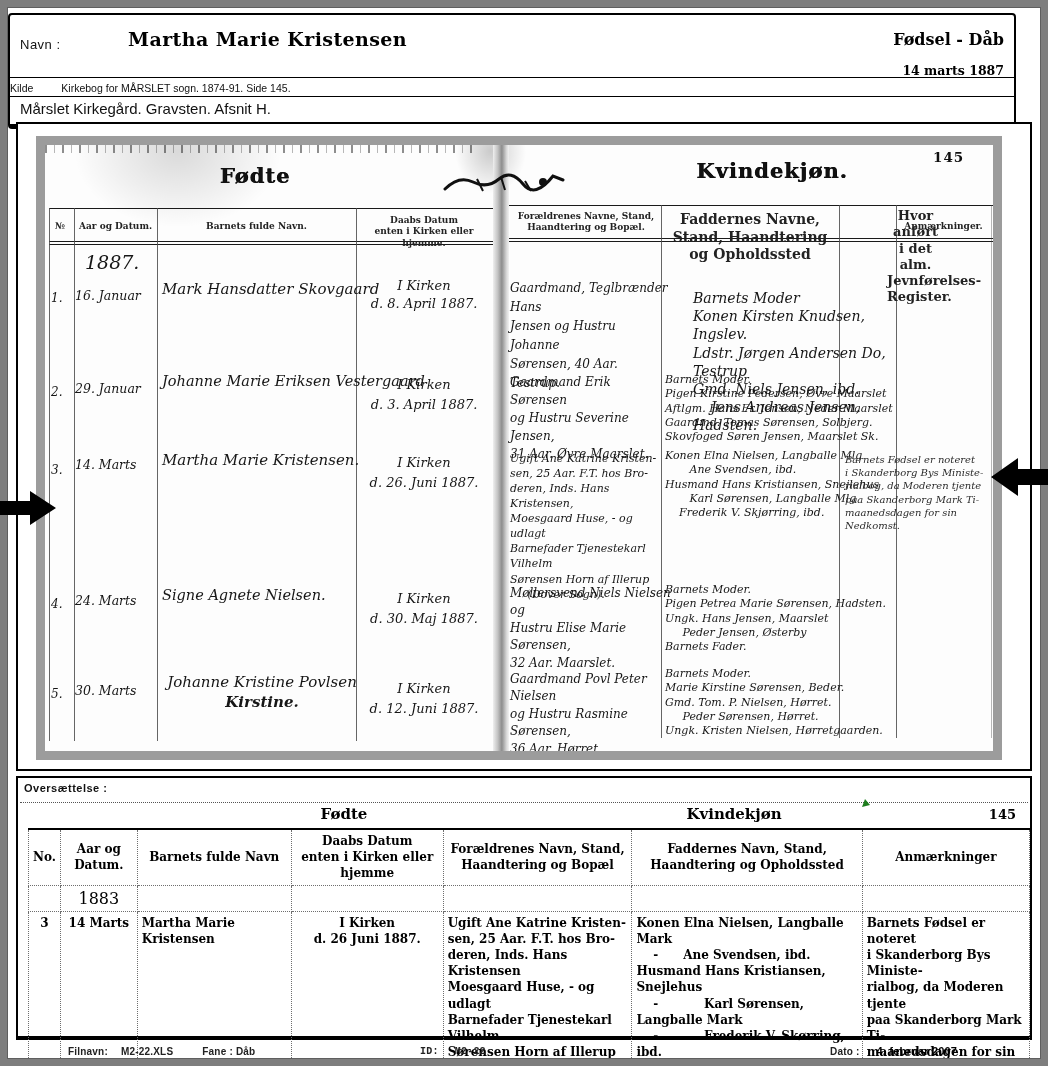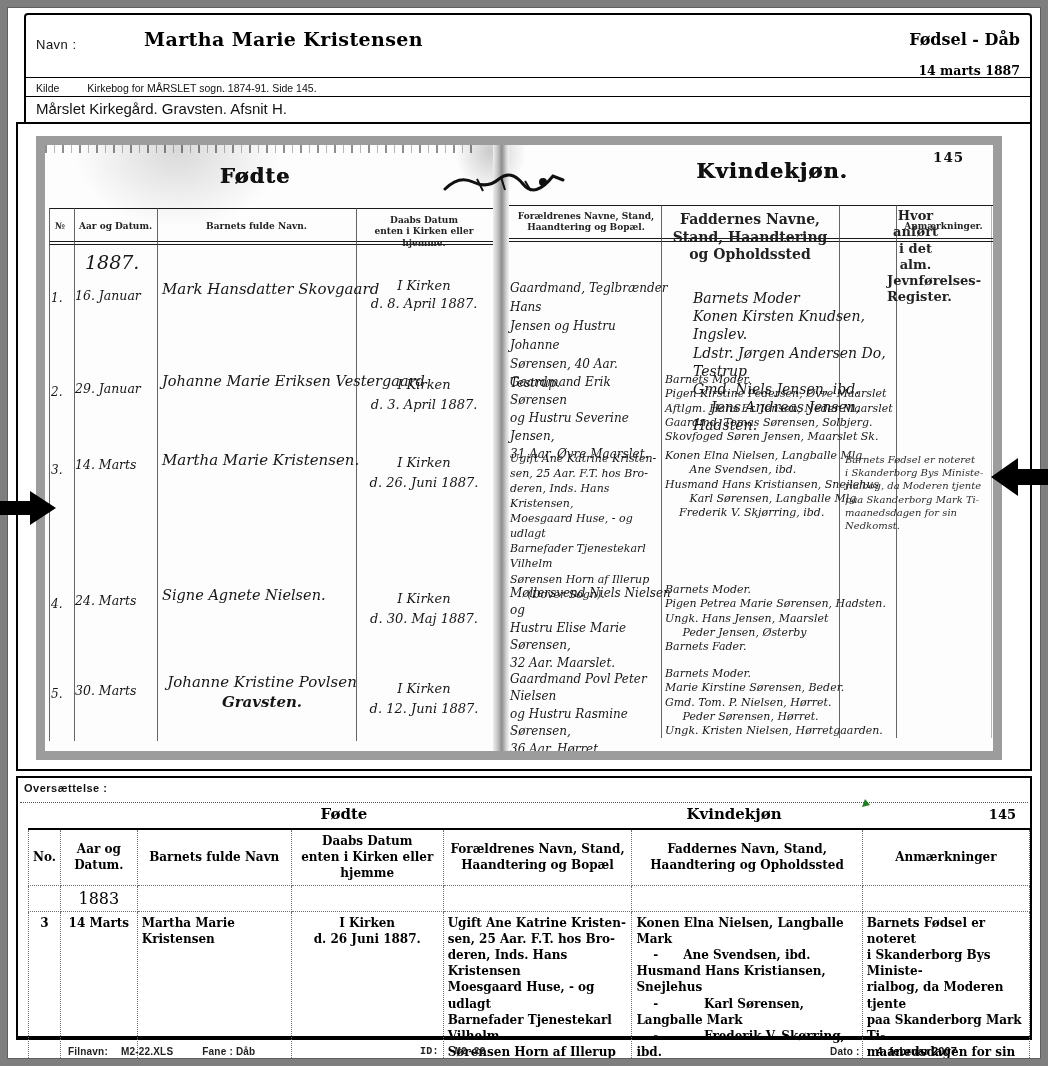--- a/index.html
+++ b/index.html
@@ -2,28 +2,28 @@
 <html><head>
 <meta charset="utf-8">
 <style>
   * { margin:0; padding:0; box-sizing:border-box; }
   html,body { width:1048px; height:1066px; }
   body { position:relative; background:#ffffff; font-family:"Liberation Sans",sans-serif; overflow:hidden; }
 
   .frame { position:absolute; inset:0; border:7px solid #7e7e7e; outline:1px solid #5f5f5f; outline-offset:-8px; pointer-events:none; z-index:50; }
 
   
-  .hdr-box { position:absolute; left:24px; top:13px; width:1008px; height:116px;
+  .hdr-box { position:absolute; left:8px; top:13px; width:1008px; height:116px;
              border:2px solid #000; border-bottom:5px solid #000; border-radius:4px; background:#fff; }
   .hdr-name-label { position:absolute; left:10px; top:22px; font-size:13px; letter-spacing:.5px; color:#111; }
   .hdr-name { position:absolute; left:118px; top:13px; font:bold 19px "DejaVu Serif",serif; letter-spacing:.4px; color:#000; }
   .hdr-event { position:absolute; right:10px; top:15px; font:bold 16px "DejaVu Serif",serif; }
   .hdr-date  { position:absolute; right:10px; top:48px; font:bold 12.5px "DejaVu Serif",serif; }
   .hdr-kilde { position:absolute; left:0; right:0; top:62px; height:20px; border-top:1px solid #000; border-bottom:1px solid #000;
-               font-size:10.5px; color:#111; padding:4px 0 0 10px; }
+               font-size:10.5px; color:#111; padding:4px 0 0 0; }
   .hdr-kilde .src { margin-left:28px; }
   .hdr-note  { position:absolute; left:10px; top:85px; font-size:15px; color:#111; }
 
   
   .scan-panel { position:absolute; left:16px; top:122px; width:1016px; height:649px; border:2px solid #000; background:#fff; }
   .scan-mat { position:absolute; left:18px; top:12px; width:966px; height:624px; border:9px solid #9c9c9c; background:#fcfcfc; }
   .scan-content { position:absolute; inset:0; background:
       radial-gradient(ellipse at 14% 1%, rgba(0,0,0,.14), transparent 9%),
       radial-gradient(ellipse at 47% 1%, rgba(0,0,0,.20), transparent 5%),
       #fdfdfd; overflow:hidden; color:#111; }
@@ -187,21 +187,21 @@
 32 Aar. Maarslet.</div>
       <div class="hw" style="left:620px;top:438px; width:230px; font-size:11px; line-height:1.3;">Barnets Moder.
 Pigen Petrea Marie Sørensen, Hadsten.
 Ungk. Hans Jensen, Maarslet
      Peder Jensen, Østerby
 Barnets Fader.</div>
 
       <div class="hw" style="left:6px;  top:542px; font-size:12px;">5.</div>
       <div class="hw" style="left:30px; top:538px; font-size:12.5px;">30. Marts</div>
       <div class="hw c" style="left:112px;top:528px; width:210px; font-size:15px;">Johanne Kristine Povlsen</div>
-      <div class="hw c" style="left:112px;top:548px; width:210px; font-size:15px; font-weight:bold;">Gravsten.</div>
+      <div class="hw c" style="left:112px;top:548px; width:210px; font-size:15px; font-weight:bold;">Kirstine.</div>
       <div class="hw c" style="left:311px;top:534px; width:136px; font-size:13px; line-height:1.5;">I Kirken
 d. 12. Juni 1887.</div>
       <div class="hw" style="left:465px;top:526px; width:162px; font-size:12px; line-height:1.45;">Gaardmand Povl Peter Nielsen
 og Hustru Rasmine Sørensen,
 36 Aar. Hørret.</div>
       <div class="hw" style="left:620px;top:522px; width:230px; font-size:11px; line-height:1.3;">Barnets Moder.
 Marie Kirstine Sørensen, Beder.
 Gmd. Tom. P. Nielsen, Hørret.
      Peder Sørensen, Hørret.
 Ungk. Kristen Nielsen, Hørretgaarden.</div>

